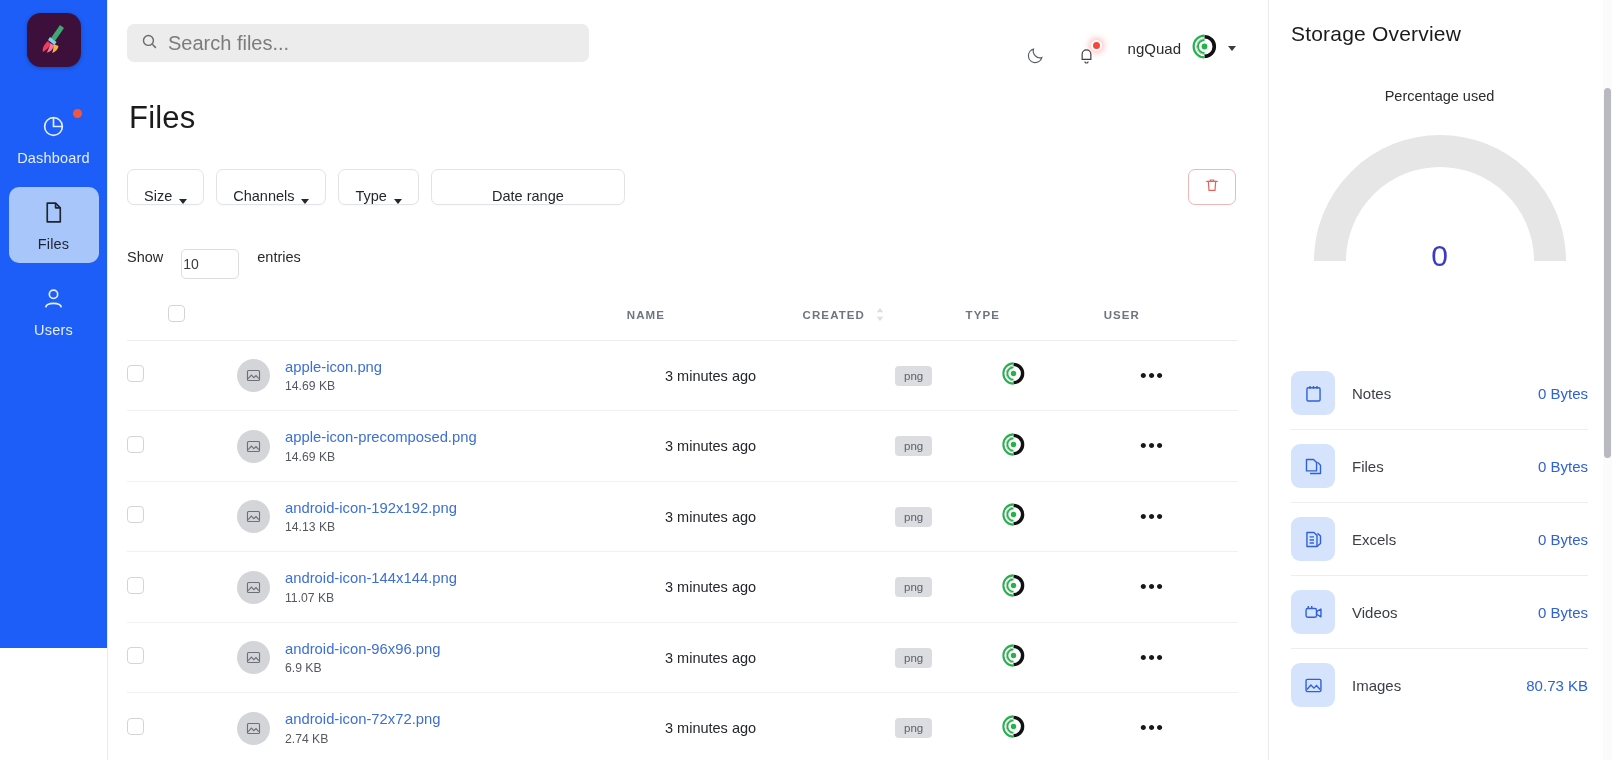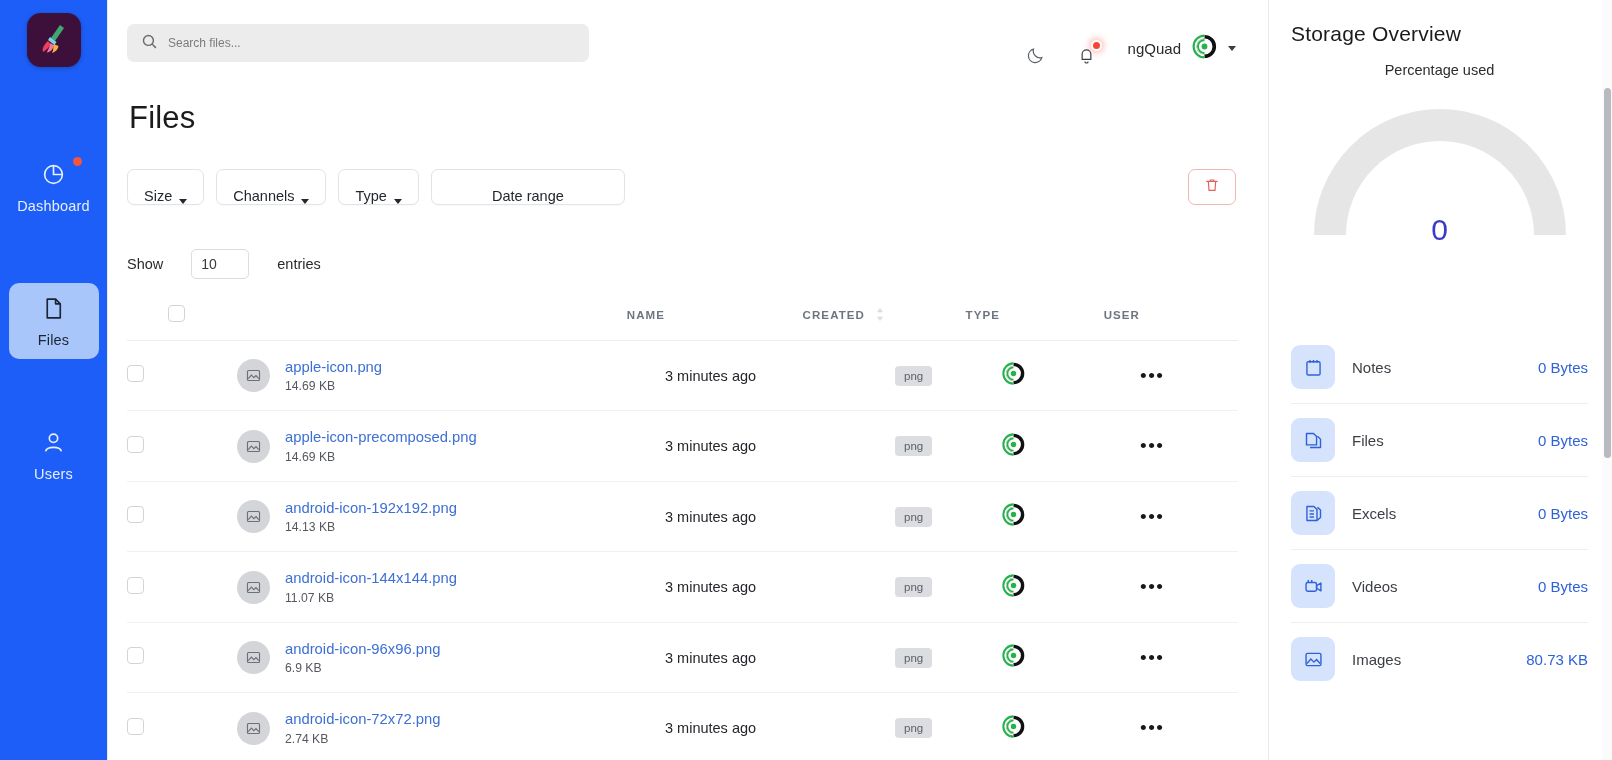--- a/index.html
+++ b/index.html
@@ -6,26 +6,25 @@
   html, body {
     width: 1612px; height: 760px;
     font-family: "Liberation Sans", sans-serif;
     background: #ffffff;
     overflow: hidden;
   }
   .app { display: flex; width: 1612px; height: 760px; position: relative; }
 
   
   .sidebar {
-    width: 107px; height: 760px;
+    width: 107px; height: 648px;
     background: #1c5ef7;
     flex: 0 0 107px;
     display: flex; flex-direction: column; align-items: center;
     padding-top: 8px;
-    gap: 48px;
   }
   .brand-logo {
     width: 54px; height: 54px; border-radius: 14px;
     background: #3d0f3b;
     display: flex; align-items: center; justify-content: center;
     margin-top: 5px; margin-bottom: 34px;
     box-shadow: 0 1px 4px rgba(0,0,0,0.25);
   }
   .nav-item {
     width: 90px; padding: 13px 0 11px 0;
@@ -61,21 +60,21 @@
   }
   .searchbox {
     width: 462px; height: 38px; border-radius: 7px;
     background: #ececec;
     display: flex; align-items: center; gap: 10px;
     padding: 0 14px;
   }
   .searchbox input {
     border: 0; background: transparent; outline: none;
     font-family: "Liberation Sans", sans-serif;
-    font-size: 12px; color: #555; width: 100%;
+    font-size: 20px; color: #555; width: 100%;
   }
   .searchbox input::placeholder { color: #7c7c7c; }
   .topbar-right {
     margin-left: auto; display: flex; align-items: flex-end; gap: 32px; margin-top: 11px;
   }
   .icon-btn { cursor: pointer; position: relative; display:flex; align-items:center; }
   .bell-dot {
     position: absolute; top: -6px; right: -6px;
     width: 11px; height: 11px; border-radius: 50%;
     background: #f9453a; border: 2px solid #fff;
@@ -101,24 +100,24 @@
   .filter-caret { width:0;height:0;border-left:4px solid transparent;border-right:4px solid transparent;border-top:5px solid #23272f; }
   .danger-btn {
     margin-left: auto;
     width: 48px; height: 36px; border-radius: 7px;
     border: 1px solid #f1b6b6; background: #fff;
     display: flex; align-items: center; justify-content: center;
     cursor: pointer;
   }
 
   .table-controls { display: flex; align-items: center; margin-top: 44px; }
-  .show-entries { display: flex; align-items: center; gap: 28px; font-size: 14.5px; color: #2a2a2a; }
+  .show-entries { display: flex; gap: 18px; font-size: 14.5px; color: #2a2a2a; }
   .entries-input {
     width: 58px; height: 30px; border: 1px solid #dcdde1; border-radius: 5px;
-    padding: 0 9px; font-family: "Liberation Sans", sans-serif; font-size: 14px;
+    padding: 0 1px; font-family: "Liberation Sans", sans-serif; font-size: 14px;
     color: #3a3a3a; outline: none; background:#fff;
   }
   .search-filter { margin-left: auto; display: flex; align-items: center; gap: 10px; font-size: 14.5px; color:#2a2a2a; }
   .search-filter input {
     width: 148px; height: 30px; border: 1px solid #dcdde1; border-radius: 5px;
     padding: 0 9px; outline: none; font-family: "Liberation Sans", sans-serif; font-size:14px;
     background:#fff;
   }
 
   
@@ -155,21 +154,21 @@
   }
   .dots { font-size: 19px; letter-spacing: 1.5px; color: #181818; cursor: pointer; line-height: 1; }
   .sort-ind { display:flex; flex-direction:column; gap:2px; align-items:center; opacity:.5; }
 
   
   .rightpanel {
     flex: 0 0 344px; width: 344px; height: 760px;
     border-left: 1px solid #e9eaee; background: #fff;
     padding: 22px 24px 0 22px; position: relative; overflow: hidden;
   }
-  .panel-title { font-size: 21px; color: #1b1b1b; margin-bottom: 16px; letter-spacing:.2px; }
+  .panel-title { font-size: 21px; color: #1b1b1b; margin-bottom: 42px; letter-spacing:.2px; }
   .gauge-label { text-align: center; font-size: 14.5px; color: #2c2c2c; }
   .gauge-wrap { position: relative; width: 274px; height: 137px; margin: 24px auto 0 auto; }
   .gauge-value {
     position: absolute; bottom: -8px; left: 0; right: 0; text-align: center;
     font-size: 30px; color: #3a39c9;
   }
   .storage-list { margin-top: 92px; }
   .storage-row {
     display: flex; align-items: center; gap: 17px;
     padding: 14px 0; border-top: 1px solid #eeeef1;

